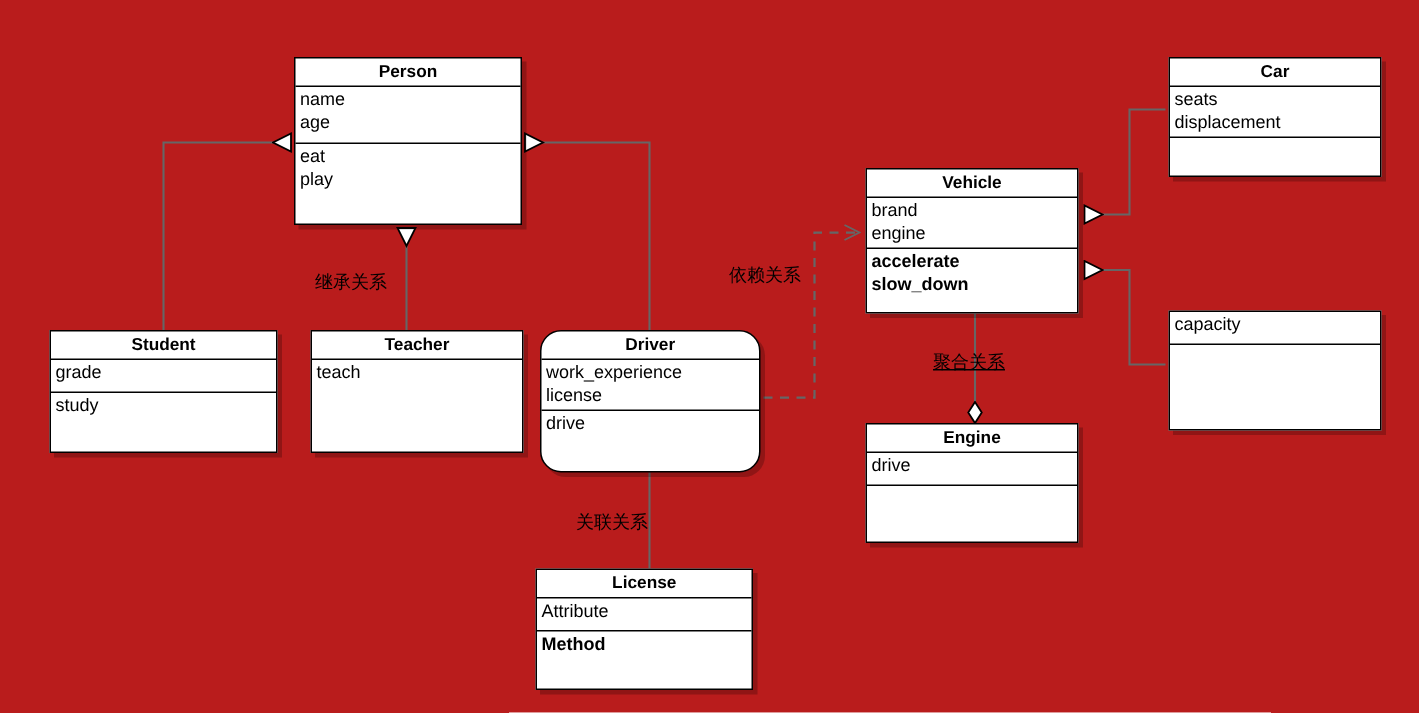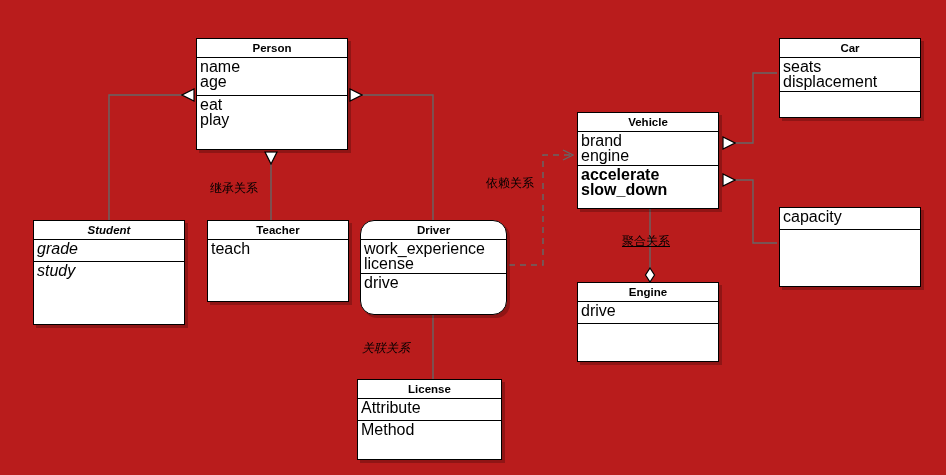--- a/index.html
+++ b/index.html
@@ -40,21 +40,21 @@
     line-height: 18px;
     height: 19px;
     color: #000000;
     border-bottom: 1.6px solid #000000;
     overflow: hidden;
     white-space: nowrap;
   }
   .uml-compartment {
     box-sizing: border-box;
     padding: 1px 0 1px 3px;
-    font-size: 16px;
+    font-size: 12px;
     line-height: 15px;
     color: #000000;
     border-bottom: 1.6px solid #000000;
     overflow: hidden;
   }
   .uml-compartment.last {
     border-bottom: none;
   }
   .uml-member {
     white-space: nowrap;
@@ -128,21 +128,21 @@
     <div class="uml-compartment" style="height:38px;">
       <div class="uml-member">name</div>
       <div class="uml-member">age</div>
     </div>
     <div class="uml-compartment last" style="height:53px;">
       <div class="uml-member">eat</div>
       <div class="uml-member">play</div>
     </div>
   </div>
 
-  <div class="uml-class" style="left:33px; top:220px; width:152px; height:105px;font-style:italic;">
+  <div class="uml-class" style="left:33px; top:220px; width:152px; height:82px;">
     <div class="uml-title">Student</div>
     <div class="uml-compartment" style="height:22px;">
       <div class="uml-member">grade</div>
     </div>
     <div class="uml-compartment last" style="height:39px;">
       <div class="uml-member">study</div>
     </div>
   </div>
 
   <div class="uml-class" style="left:207px; top:220px; width:142px; height:82px;">
@@ -161,21 +161,21 @@
     <div class="uml-compartment last" style="height:40px;">
       <div class="uml-member">drive</div>
     </div>
   </div>
 
   <div class="uml-class" style="left:357px; top:379px; width:145px; height:81px;">
     <div class="uml-title">License</div>
     <div class="uml-compartment" style="height:22px;">
       <div class="uml-member">Attribute</div>
     </div>
-    <div class="uml-compartment last" style="height:38px;">
+    <div class="uml-compartment last" style="height:38px;font-weight:bold;">
       <div class="uml-member">Method</div>
     </div>
   </div>
 
   <div class="uml-class" style="left:577px; top:112px; width:142px; height:97px;">
     <div class="uml-title">Vehicle</div>
     <div class="uml-compartment" style="height:34px;">
       <div class="uml-member">brand</div>
       <div class="uml-member">engine</div>
     </div>
@@ -205,15 +205,15 @@
     <div class="uml-title">Engine</div>
     <div class="uml-compartment" style="height:22px;">
       <div class="uml-member">drive</div>
     </div>
     <div class="uml-compartment last" style="height:37px;"></div>
   </div>
 
   <div class="edge-label" style="left:210px; top:181px;">继承关系</div>
   <div class="edge-label" style="left:486px; top:176px;">依赖关系</div>
   <div class="edge-label" style="left:622px; top:234px;text-decoration:underline;">聚合关系</div>
-  <div class="edge-label" style="left:362px; top:341px;font-style:italic;">关联关系</div>
+  <div class="edge-label" style="left:384px; top:341px;">关联关系</div>
 
 </div>
 
 </body></html>

